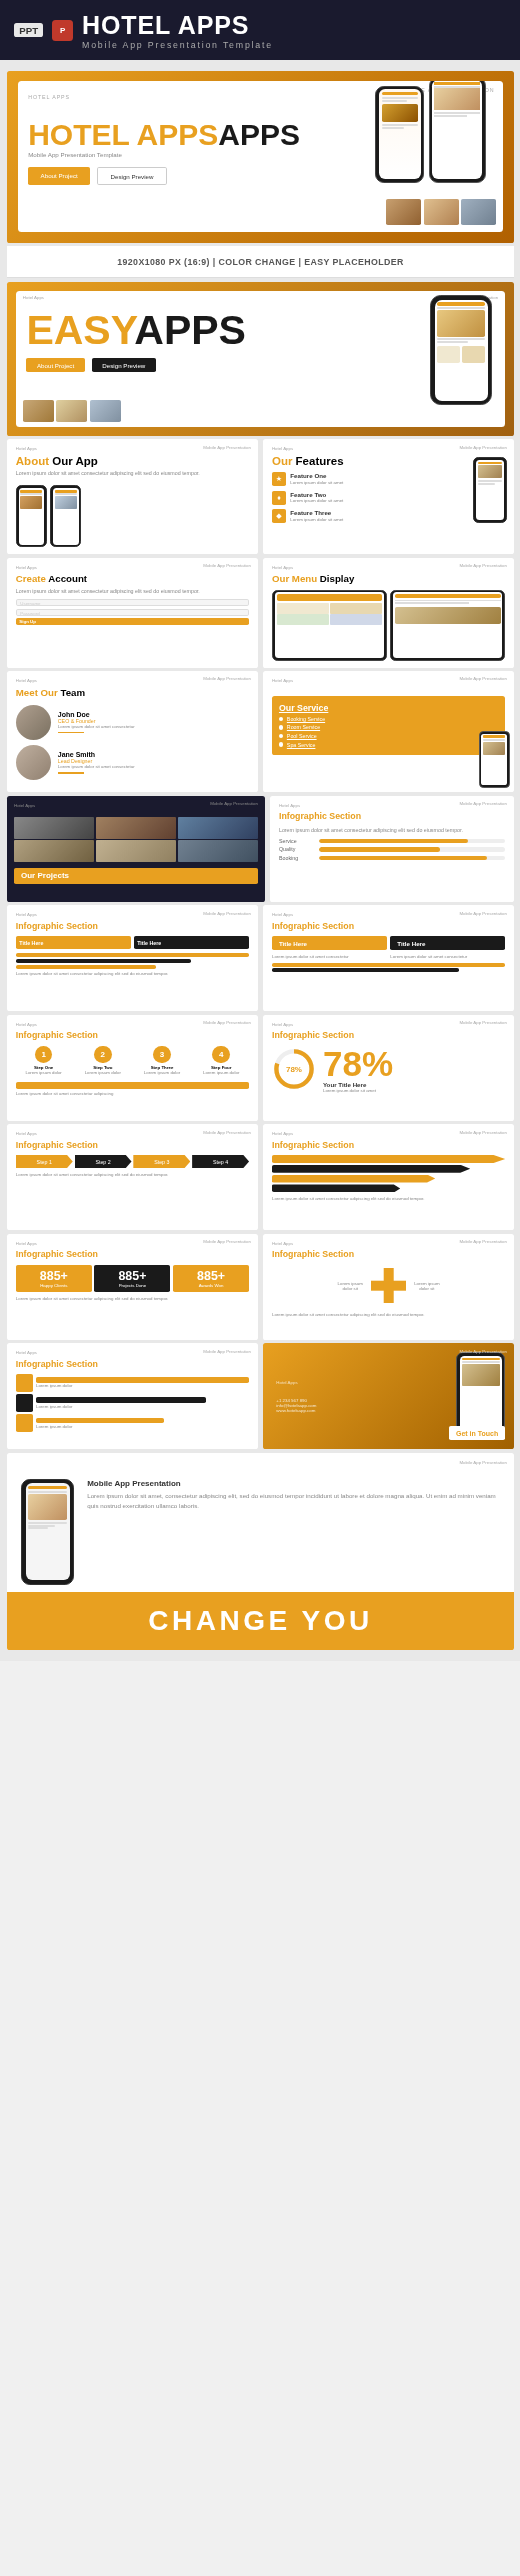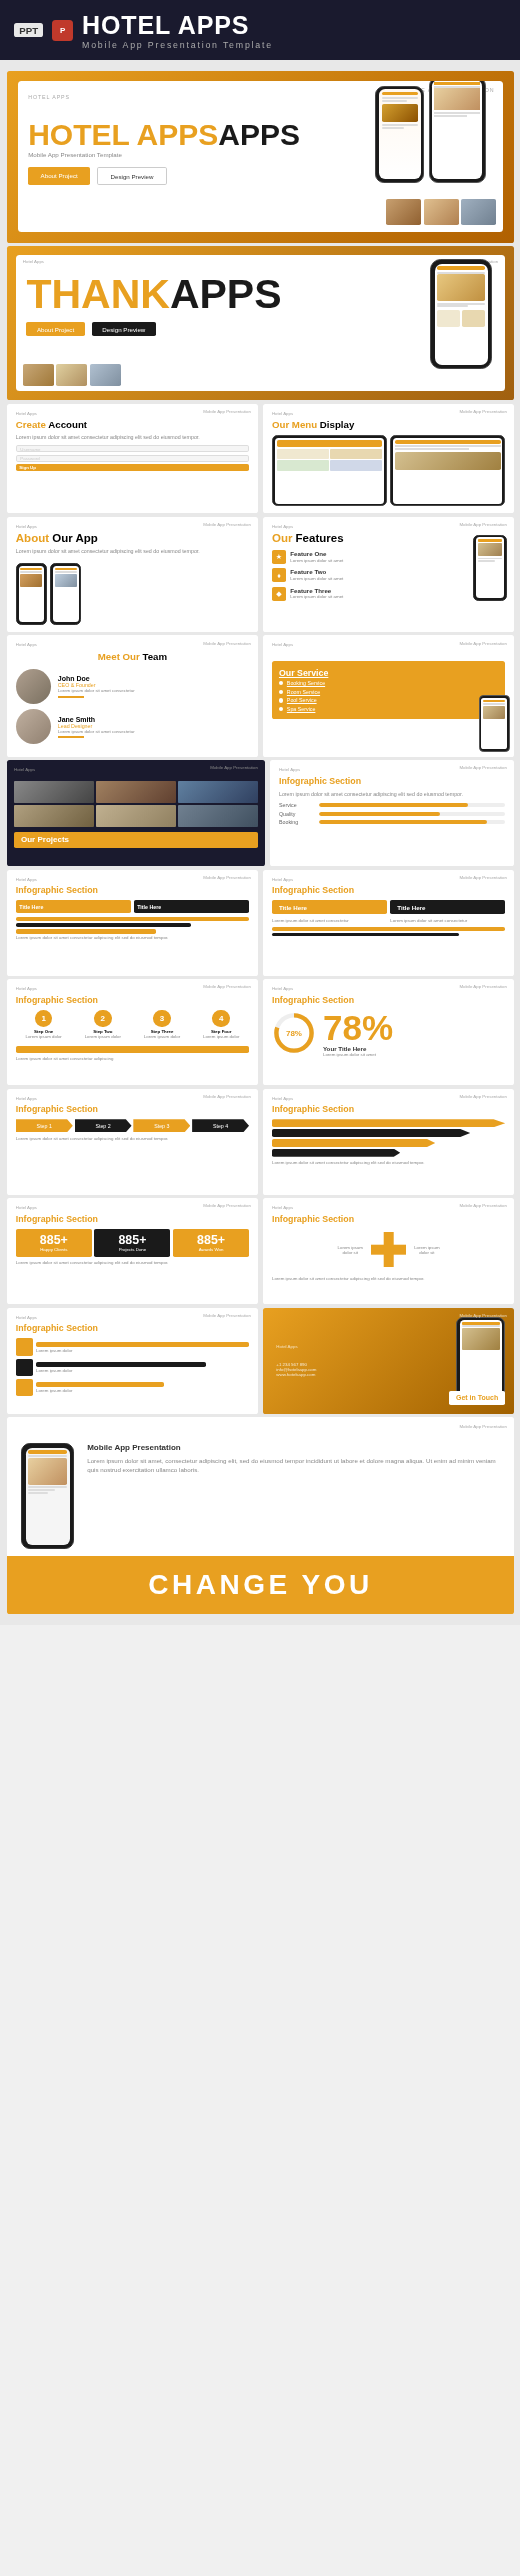--- a/index.html
+++ b/index.html
@@ -421,28 +421,29 @@
               <div style="height: 22px; background: linear-gradient(135deg, #e8d0a0, #c09060); margin-bottom: 1.8px;"></div>
               <div style="height: 1.8px; background: #ddd; margin-bottom: 0.9px;"></div>
               <div style="height: 1.8px; background: #ddd; width: 70%; margin-bottom: 0.9px;"></div>
             </div>
           </div>
         </div>
       </div>
     </div>
   </div>
 
+  <div class="info-bar">1920X1080 PX (16:9) | COLOR CHANGE | EASY PLACEHOLDER</div>
 
   <div class="slide-full" style="height: 154px; background: linear-gradient(135deg, #e8a020, #a06010); position: relative; overflow: hidden; margin-top: 3.5px;">
 
     <div style="background: white; margin: 8.8px; border-radius: 3.5px; padding: 10.6px; height: calc(100% - 17.6px); position: relative; overflow: hidden;">
       <div style="font-size: 4.4px; color: #aaa; position: absolute; top: 4.4px; left: 7px;">Hotel Apps</div>
       <div style="font-size: 4.4px; color: #aaa; position: absolute; top: 4.4px; right: 7px;">Mobile App Presentation</div>
       <div style="font-size: 41px; font-weight: 900; line-height: 1; margin-top: 8.8px;">
-        <span style="color: #e8a020;">THANK</span><span style="color: #1a1a1a;">APPS</span>
+        <span style="color: #e8a020;">EASY</span><span style="color: #1a1a1a;">APPS</span>
       </div>
       <div style="display: flex; gap: 7px; margin-top: 7px;">
         <div style="background: #e8a020; color: white; padding: 3.5px 10.6px; font-size: 6.2px; border-radius: 1.8px;">About Project</div>
         <div style="background: #1a1a1a; color: white; padding: 3.5px 10.6px; font-size: 6.2px; border-radius: 1.8px;">Design Preview</div>
       </div>
 
       <div style="position: absolute; right: 13.2px; top: 4.4px; width: 62px; height: 110px; background: #1a1a1a; border-radius: 10.6px; border: 1.8px solid #444;">
         <div style="background: white; margin: 3.5px; border-radius: 7px; height: calc(100% - 7px); overflow: hidden;">
           <div style="padding: 2.6px;">
             <div style="height: 3.5px; background: #e8a020; margin-bottom: 1.8px; border-radius: 1.8px;"></div>
@@ -464,20 +465,92 @@
         <div style="width: 31px; height: 22px; background: linear-gradient(135deg, #b0c0d0, #8090a0); border-radius: 1.8px;"></div>
       </div>
     </div>
   </div>
 
   <div class="slides-row">
     <div class="slide-half" style="position: relative;">
       <div class="section-slide">
         <div style="font-size: 4.4px; color: #aaa;">Hotel Apps</div>
         <div style="font-size: 4.4px; color: #aaa; position: absolute; top: 5.3px; right: 7px;">Mobile App Presentation</div>
+        <div style="font-size: 11.5px; font-weight: 800; margin-top: 3.5px;">
+          <span style="color: #e8a020;">About </span><span>Our App</span>
+        </div>
+        <div style="font-size: 5.3px; color: #888; margin-top: 3.5px; line-height: 1.5;">Lorem ipsum dolor sit amet consectetur adipiscing elit sed do eiusmod tempor.</div>
+        <div style="display: flex; gap: 3.5px; margin-top: 7px;">
+          <div style="width: 31px; height: 62px; background: #1a1a1a; border-radius: 5.3px; border: 1.8px solid #333;">
+            <div style="background: white; margin: 1.8px; border-radius: 3.5px; height: calc(100% - 3.5px); padding: 1.8px;">
+              <div style="height: 2.6px; background: #e8a020; border-radius: 0.9px; margin-bottom: 0.9px;"></div>
+              <div style="height: 1.8px; background: #ddd; border-radius: 0.9px; margin-bottom: 0.9px;"></div>
+              <div style="height: 13.2px; background: linear-gradient(135deg, #d4a060, #a07030); border-radius: 0.9px;"></div>
+            </div>
+          </div>
+          <div style="width: 31px; height: 62px; background: #1a1a1a; border-radius: 5.3px; border: 1.8px solid #333;">
+            <div style="background: white; margin: 1.8px; border-radius: 3.5px; height: calc(100% - 3.5px); padding: 1.8px;">
+              <div style="height: 2.6px; background: #e8a020; border-radius: 0.9px; margin-bottom: 0.9px;"></div>
+              <div style="height: 1.8px; background: #ddd; border-radius: 0.9px; margin-bottom: 0.9px;"></div>
+              <div style="height: 13.2px; background: linear-gradient(135deg, #c0d0e0, #8090a0); border-radius: 0.9px;"></div>
+            </div>
+          </div>
+        </div>
+      </div>
+    </div>
+    <div class="slide-half" style="position: relative;">
+      <div class="section-slide">
+        <div style="font-size: 4.4px; color: #aaa;">Hotel Apps</div>
+        <div style="font-size: 4.4px; color: #aaa; position: absolute; top: 5.3px; right: 7px;">Mobile App Presentation</div>
+        <div style="font-size: 11.5px; font-weight: 800; margin-top: 3.5px;">
+          <span style="color: #e8a020;">Our </span><span>Features</span>
+        </div>
+        <div style="margin-top: 5.3px;">
+          <div class="feature-row">
+            <div class="feature-icon-box">★</div>
+            <div class="feature-text">
+              <div class="feature-name">Feature One</div>
+              <div class="feature-desc">Lorem ipsum dolor sit amet</div>
+            </div>
+          </div>
+          <div class="feature-row">
+            <div class="feature-icon-box">♦</div>
+            <div class="feature-text">
+              <div class="feature-name">Feature Two</div>
+              <div class="feature-desc">Lorem ipsum dolor sit amet</div>
+            </div>
+          </div>
+          <div class="feature-row">
+            <div class="feature-icon-box">◆</div>
+            <div class="feature-text">
+              <div class="feature-name">Feature Three</div>
+              <div class="feature-desc">Lorem ipsum dolor sit amet</div>
+            </div>
+          </div>
+        </div>
+
+        <div style="position: absolute; right: 7px; top: 17.6px; width: 34px; height: 66px; background: #1a1a1a; border-radius: 5.3px; border: 1.8px solid #333;">
+          <div style="background: white; margin: 1.8px; border-radius: 3.5px; height: calc(100% - 3.5px); overflow: hidden;">
+            <div style="padding: 1.8px;">
+              <div style="height: 2.6px; background: #e8a020; border-radius: 0.9px; margin-bottom: 0.9px;"></div>
+              <div style="height: 13.2px; background: linear-gradient(135deg, #d4c090, #a08050); border-radius: 0.9px; margin-bottom: 1.8px;"></div>
+              <div style="height: 1.8px; background: #ddd; border-radius: 0.9px; margin-bottom: 0.9px;"></div>
+              <div style="height: 1.8px; background: #ddd; border-radius: 0.9px; width: 70%; margin-bottom: 0.9px;"></div>
+            </div>
+          </div>
+        </div>
+      </div>
+    </div>
+  </div>
+
+  <div class="slides-row">
+    <div class="slide-half" style="position: relative;">
+      <div class="section-slide">
+        <div style="font-size: 4.4px; color: #aaa;">Hotel Apps</div>
+        <div style="font-size: 4.4px; color: #aaa; position: absolute; top: 5.3px; right: 7px;">Mobile App Presentation</div>
         <div style="font-size: 9.7px; font-weight: 800; margin-top: 3.5px;">
           <span style="color: #e8a020;">Create </span><span>Account</span>
         </div>
         <div style="font-size: 5.3px; color: #888; margin-top: 3.5px;">Lorem ipsum dolor sit amet consectetur adipiscing elit sed do eiusmod tempor.</div>
         <div style="margin-top: 5.3px;">
           <div style="height: 7px; background: #f5f5f5; border: 0.9px solid #ddd; border-radius: 1.8px; margin-bottom: 2.6px; font-size: 4.4px; color: #ccc; padding: 0.9px 3.5px;">Username</div>
           <div style="height: 7px; background: #f5f5f5; border: 0.9px solid #ddd; border-radius: 1.8px; margin-bottom: 2.6px; font-size: 4.4px; color: #ccc; padding: 0.9px 3.5px;">Password</div>
           <div style="height: 7px; background: #e8a020; border-radius: 1.8px; color: white; font-size: 4.4px; padding: 0.9px 3.5px; font-weight: bold;">Sign Up</div>
         </div>
       </div>
@@ -512,93 +585,21 @@
         </div>
       </div>
     </div>
   </div>
 
   <div class="slides-row">
     <div class="slide-half" style="position: relative;">
       <div class="section-slide">
         <div style="font-size: 4.4px; color: #aaa;">Hotel Apps</div>
         <div style="font-size: 4.4px; color: #aaa; position: absolute; top: 5.3px; right: 7px;">Mobile App Presentation</div>
-        <div style="font-size: 11.5px; font-weight: 800; margin-top: 3.5px;">
-          <span style="color: #e8a020;">About </span><span>Our App</span>
-        </div>
-        <div style="font-size: 5.3px; color: #888; margin-top: 3.5px; line-height: 1.5;">Lorem ipsum dolor sit amet consectetur adipiscing elit sed do eiusmod tempor.</div>
-        <div style="display: flex; gap: 3.5px; margin-top: 7px;">
-          <div style="width: 31px; height: 62px; background: #1a1a1a; border-radius: 5.3px; border: 1.8px solid #333;">
-            <div style="background: white; margin: 1.8px; border-radius: 3.5px; height: calc(100% - 3.5px); padding: 1.8px;">
-              <div style="height: 2.6px; background: #e8a020; border-radius: 0.9px; margin-bottom: 0.9px;"></div>
-              <div style="height: 1.8px; background: #ddd; border-radius: 0.9px; margin-bottom: 0.9px;"></div>
-              <div style="height: 13.2px; background: linear-gradient(135deg, #d4a060, #a07030); border-radius: 0.9px;"></div>
-            </div>
-          </div>
-          <div style="width: 31px; height: 62px; background: #1a1a1a; border-radius: 5.3px; border: 1.8px solid #333;">
-            <div style="background: white; margin: 1.8px; border-radius: 3.5px; height: calc(100% - 3.5px); padding: 1.8px;">
-              <div style="height: 2.6px; background: #e8a020; border-radius: 0.9px; margin-bottom: 0.9px;"></div>
-              <div style="height: 1.8px; background: #ddd; border-radius: 0.9px; margin-bottom: 0.9px;"></div>
-              <div style="height: 13.2px; background: linear-gradient(135deg, #c0d0e0, #8090a0); border-radius: 0.9px;"></div>
-            </div>
-          </div>
-        </div>
-      </div>
-    </div>
-    <div class="slide-half" style="position: relative;">
-      <div class="section-slide">
-        <div style="font-size: 4.4px; color: #aaa;">Hotel Apps</div>
-        <div style="font-size: 4.4px; color: #aaa; position: absolute; top: 5.3px; right: 7px;">Mobile App Presentation</div>
-        <div style="font-size: 11.5px; font-weight: 800; margin-top: 3.5px;">
-          <span style="color: #e8a020;">Our </span><span>Features</span>
-        </div>
-        <div style="margin-top: 5.3px;">
-          <div class="feature-row">
-            <div class="feature-icon-box">★</div>
-            <div class="feature-text">
-              <div class="feature-name">Feature One</div>
-              <div class="feature-desc">Lorem ipsum dolor sit amet</div>
-            </div>
-          </div>
-          <div class="feature-row">
-            <div class="feature-icon-box">♦</div>
-            <div class="feature-text">
-              <div class="feature-name">Feature Two</div>
-              <div class="feature-desc">Lorem ipsum dolor sit amet</div>
-            </div>
-          </div>
-          <div class="feature-row">
-            <div class="feature-icon-box">◆</div>
-            <div class="feature-text">
-              <div class="feature-name">Feature Three</div>
-              <div class="feature-desc">Lorem ipsum dolor sit amet</div>
-            </div>
-          </div>
-        </div>
-
-        <div style="position: absolute; right: 7px; top: 17.6px; width: 34px; height: 66px; background: #1a1a1a; border-radius: 5.3px; border: 1.8px solid #333;">
-          <div style="background: white; margin: 1.8px; border-radius: 3.5px; height: calc(100% - 3.5px); overflow: hidden;">
-            <div style="padding: 1.8px;">
-              <div style="height: 2.6px; background: #e8a020; border-radius: 0.9px; margin-bottom: 0.9px;"></div>
-              <div style="height: 13.2px; background: linear-gradient(135deg, #d4c090, #a08050); border-radius: 0.9px; margin-bottom: 1.8px;"></div>
-              <div style="height: 1.8px; background: #ddd; border-radius: 0.9px; margin-bottom: 0.9px;"></div>
-              <div style="height: 1.8px; background: #ddd; border-radius: 0.9px; width: 70%; margin-bottom: 0.9px;"></div>
-            </div>
-          </div>
-        </div>
-      </div>
-    </div>
-  </div>
-
-  <div class="slides-row">
-    <div class="slide-half" style="position: relative;">
-      <div class="section-slide">
-        <div style="font-size: 4.4px; color: #aaa;">Hotel Apps</div>
-        <div style="font-size: 4.4px; color: #aaa; position: absolute; top: 5.3px; right: 7px;">Mobile App Presentation</div>
-        <div style="font-size: 9.7px; font-weight: 800; margin-top: 3.5px; text-align: center;">
+        <div style="font-size: 9.7px; font-weight: 800; margin-top: 3.5px;">
           <span style="color: #e8a020;">Meet Our </span><span>Team</span>
         </div>
         <div class="team-person" style="margin-top: 7px;">
           <div class="team-avatar" style="background: linear-gradient(135deg, #b0a090, #7a7060); width: 35px; height: 35px;">
           </div>
           <div>
             <div class="team-name">John Doe</div>
             <div class="team-role">CEO &amp; Founder</div>
             <div style="font-size: 4.4px; color: #888;">Lorem ipsum dolor sit amet consectetur</div>
             <div style="width: 26.5px; height: 1.8px; background: #e8a020; margin-top: 2.6px;"></div>

